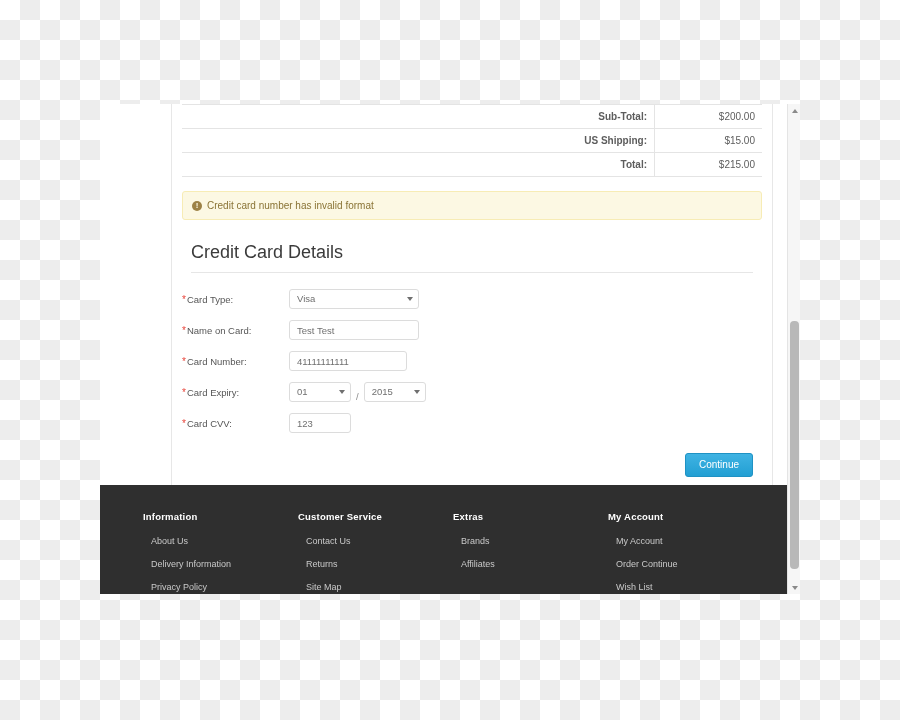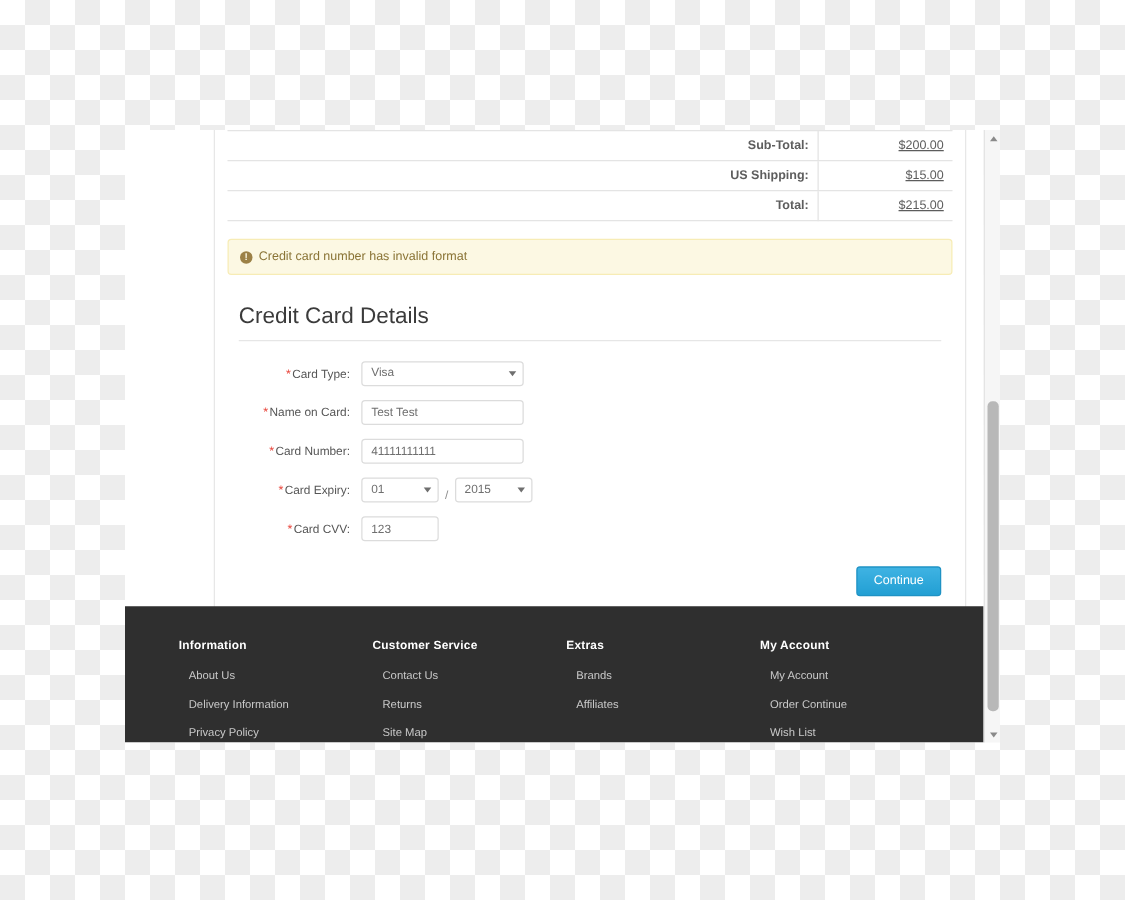--- a/index.html
+++ b/index.html
@@ -63,21 +63,20 @@
   }
   td.tot-label {
     text-align: right;
     font-weight: bold;
     border-left: none !important;
   }
   td.tot-value {
     text-align: right;
     width: 93px;
     border-right: none !important;
-    text-decoration: underline;
   }
 
   
   .alert-warning {
     margin: 14px 0 0 0;
     background: #fcf8e3;
     border: 1px solid #f7ecb5;
     border-radius: 3px;
     padding: 7px 9px;
     font-size: 10px;
@@ -117,21 +116,20 @@
     margin-top: 16px;
     padding-left: 0;
   }
   .form-row {
     display: flex;
     align-items: center;
     margin-bottom: 11px;
   }
   .form-label {
     width: 98px;
-    text-align: right;
     font-size: 9.5px;
     color: #565656;
     padding-right: 9px;
     white-space: nowrap;
   }
   .req {
     color: #e8443a;
     font-size: 10px;
     margin-right: 1px;
   }
@@ -148,21 +146,21 @@
     font-size: 9.5px;
     color: #6f6f6f;
     height: 20px;
     line-height: 18px;
     padding: 0 7px;
     font-family: "Liberation Sans", sans-serif;
     outline: none;
   }
   .w-cardtype  { width: 130px; }
   .w-name      { width: 130px; }
-  .w-number    { width: 130px; }
+  .w-number    { width: 118px; }
   .w-cvv       { width: 62px; }
   .w-month     { width: 62px; }
   .w-year      { width: 62px; }
 
   .select-box {
     position: relative;
     display: inline-block;
   }
   .select-box .arrow {
     position: absolute;

